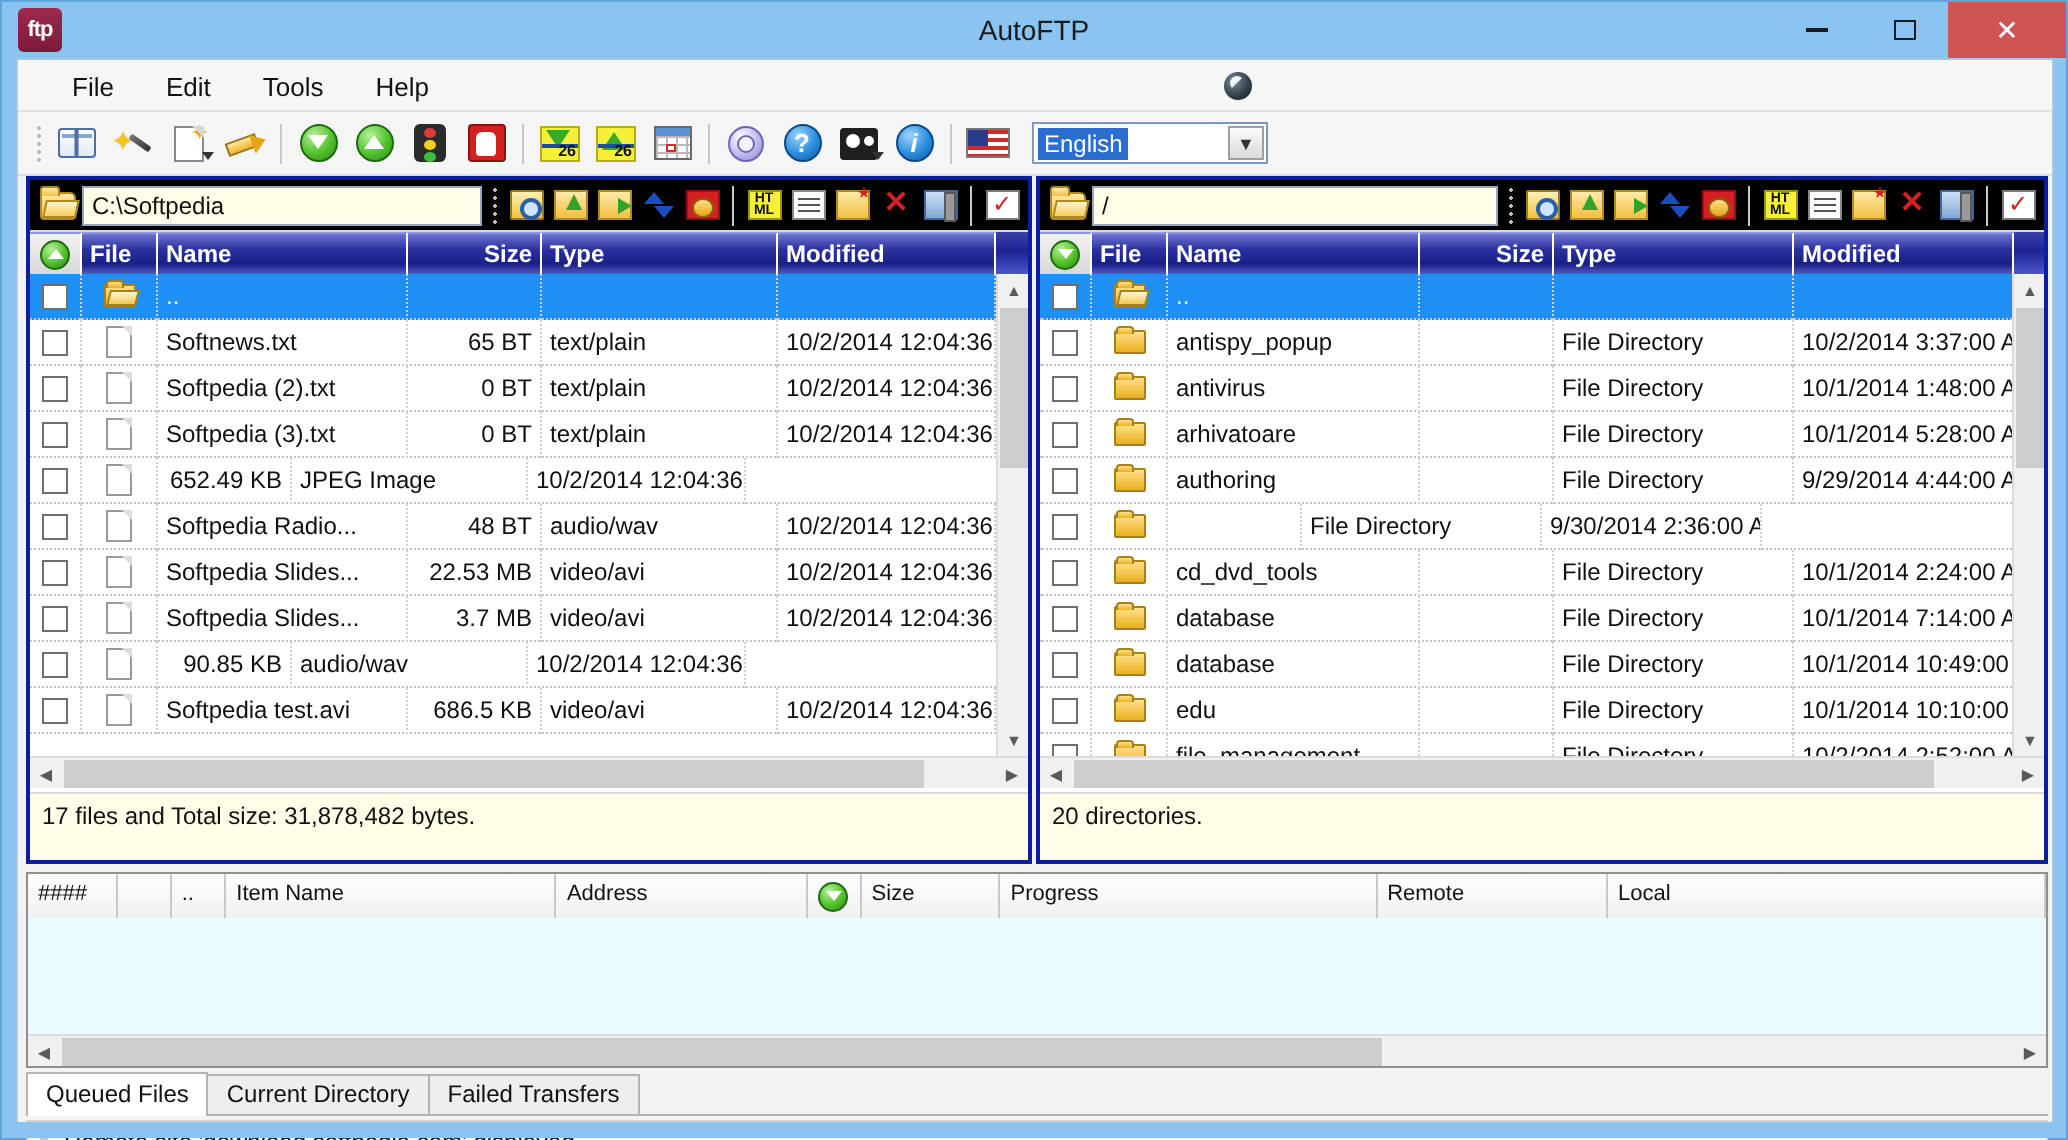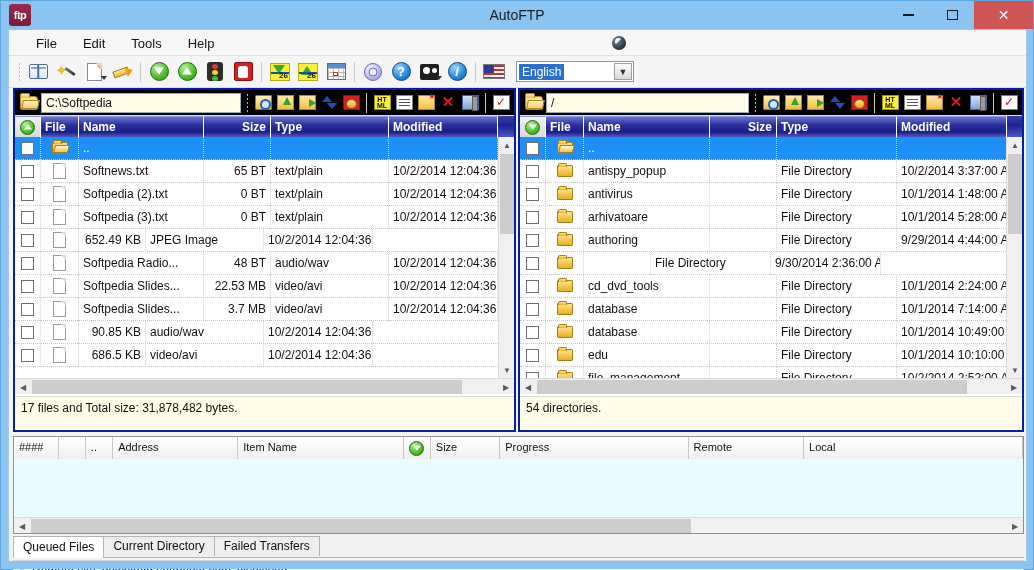--- a/index.html
+++ b/index.html
@@ -554,21 +554,21 @@
     background: #f0f0f0; border-top: 1px solid #dcdcdc;
   }
   .q-hs-thumb {
     position: absolute; left: 17px; top: 1px; height: 14px; width: 660px;
     background: #cdcdcd;
   }
 
   
   .tabs {
     position: absolute; left: 4px; top: 506px; width: 1011px; height: 22px;
-    display: flex; align-items: flex-start;
+    display: flex; align-items: center;
     border-bottom: 1px solid #b4b4b4;
   }
   .tab {
     height: 20px; line-height: 19px; font-size: 12px; color: #111;
     padding: 0 9px; background: #eeeeee;
     border: 1px solid #b4b4b4; border-bottom: none; cursor: default;
     margin-right: -1px;
   }
   .tab.active { background: #ffffff; height: 22px; line-height: 21px; }
 
@@ -882,20 +882,21 @@
               <div class="c" style="width:118px">audio/wav</div>
               <div class="c" style="width:109px">10/2/2014 12:04:36 PM</div>
             </div>
             <div class="row">
               <div class="c cell-center" style="width:26px">
                   <span class="cb"></span>
                 </div>
               <div class="c cell-center" style="width:38px">
                   <span class="doc-ic"></span>
                 </div>
+              <div class="c" style="width:125px">Softpedia test.avi</div>
               <div class="c num" style="width:67px">686.5 KB</div>
               <div class="c" style="width:118px">video/avi</div>
               <div class="c" style="width:109px">10/2/2014 12:04:36 PM</div>
             </div>
           </div>
 
           <div class="vscroll">
             <div class="vs-btn">▲</div>
             <div class="vs-thumb"></div>
             <div class="vs-btn bottom">▼</div>
@@ -1105,31 +1106,31 @@
             <div class="vs-thumb"></div>
             <div class="vs-btn bottom">▼</div>
           </div>
           <div class="hscroll">
             <div class="hs-btn l">◀</div>
             <div class="hs-thumb"></div>
             <div class="hs-btn r">▶</div>
           </div>
         </div>
 
-        <div class="pane-status">54 directories.</div>
+        <div class="pane-status">20 directories.</div>
       </div>
     </div>
 
     <div class="queue">
       <div class="q-hdr">
         <div class="qc" style="width:46px">####</div>
         <div class="qc" style="width:28px"></div>
         <div class="qc" style="width:28px">..</div>
+        <div class="qc" style="width:172px">Item Name</div>
         <div class="qc" style="width:130px">Address</div>
-        <div class="qc" style="width:172px">Item Name</div>
         <div class="qc icon" style="width:28px">
           <span class="mini-circ dn"></span>
         </div>
         <div class="qc" style="width:72px">Size</div>
         <div class="qc" style="width:196px">Progress</div>
         <div class="qc" style="width:120px">Remote</div>
         <div class="qc" style="width:228px">Local</div>
       </div>
       <div class="q-body"></div>
       <div class="q-hscroll">

